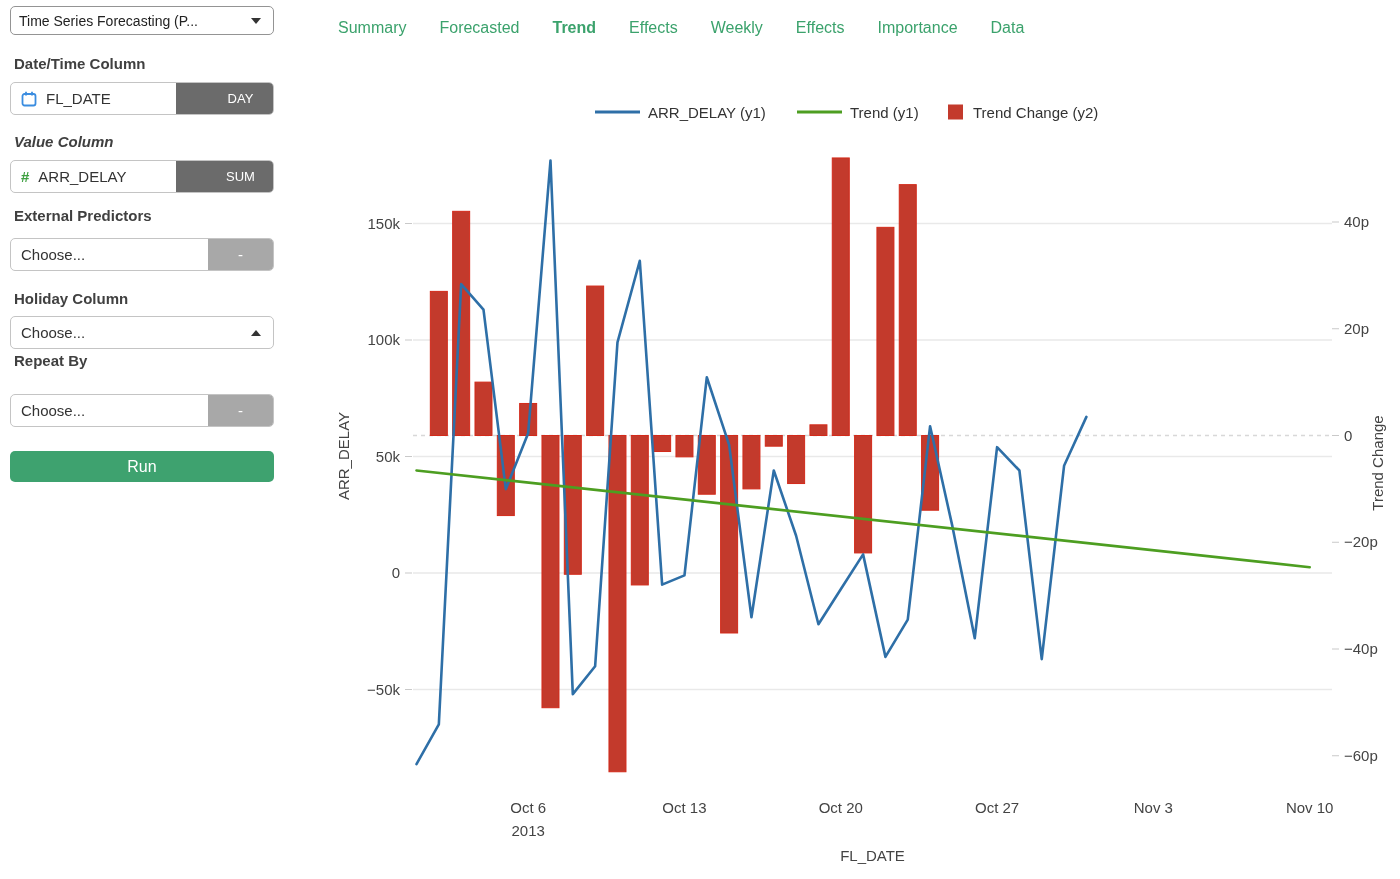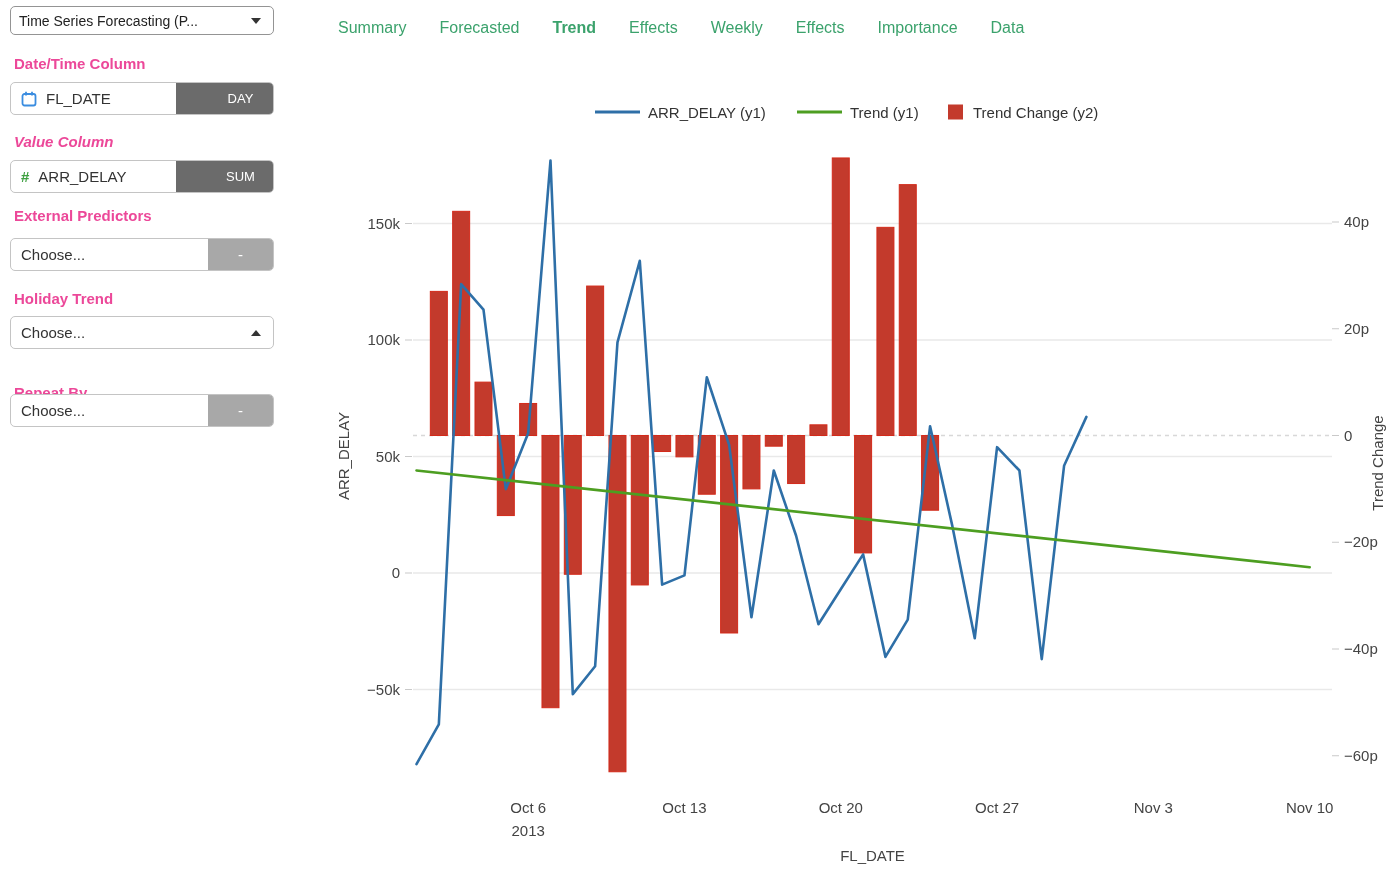--- a/index.html
+++ b/index.html
@@ -12,21 +12,21 @@
   .select-box {
     position:absolute; left:10px; width:264px; box-sizing:border-box;
     border-radius:5px; display:flex; align-items:center; padding:0 12px 0 10px;
     background:#fff; cursor:pointer;
   }
   #analysis-select { top:6px; height:29px; border:1px solid #949494; font-size:14px; color:#222;padding-left:8px; }
   #holiday-select  { top:316px; height:33px; border:1px solid #c4c4c4; font-size:15px; color:#333; }
   .caret { width:0; height:0; border-left:5px solid transparent; border-right:5px solid transparent; margin-left:auto; }
   .caret.down { border-top:6px solid #333; }
   .caret.up   { border-bottom:6px solid #333; }
-  .f-label { position:absolute; left:14px; font-size:15px; font-weight:bold; color:#ec4899; }
+  .f-label { position:absolute; left:14px; font-size:15px; font-weight:bold; color:#404040; }
   .group {
     position:absolute; left:10px; width:264px; height:33px; box-sizing:border-box;
     border:1px solid #c4c4c4; border-radius:5px; overflow:hidden; display:flex; background:#fff;
   }
   .group .val { flex:1; display:flex; align-items:center; padding-left:10px; gap:9px; font-size:15px; color:#333; cursor:pointer; }
   .group .addon { width:65px; display:flex; align-items:center; justify-content:center; color:#fff; cursor:pointer; }
   .addon.dark  { background:#6b6b6b; font-size:13px;padding-left:32px; }
   .addon.light { background:#a8a8a8; font-size:15px; }
   .hash-glyph { color:#3fa142; font-weight:bold; font-size:15px; }
   #run-btn {
@@ -75,34 +75,35 @@
   </div>
 
   <div class="f-label" style="top:207px;">External Predictors</div>
   <div class="group" style="top:238px;">
     <div class="val">
       <span>Choose...</span>
     </div>
     <div class="addon light">-</div>
   </div>
 
-  <div class="f-label" style="top:290px;">Holiday Trend</div>
+  <div class="f-label" style="top:290px;">Holiday Column</div>
   <div class="select-box" id="holiday-select">
     <span>Choose...</span>
     <span class="caret up"></span>
   </div>
 
-  <div class="f-label" style="top:384px;">Repeat By</div>
+  <div class="f-label" style="top:352px;">Repeat By</div>
   <div class="group" style="top:394px;">
     <div class="val">
       <span>Choose...</span>
     </div>
     <div class="addon light">-</div>
   </div>
 
+  <button id="run-btn">Run</button>
 </div>
 
 <nav class="tabs" id="tabs">
     <span class="tab">Summary</span>
     <span class="tab">Forecasted</span>
     <span class="tab active">Trend</span>
     <span class="tab">Effects</span>
     <span class="tab">Weekly</span>
     <span class="tab">Effects</span>
     <span class="tab">Importance</span>

